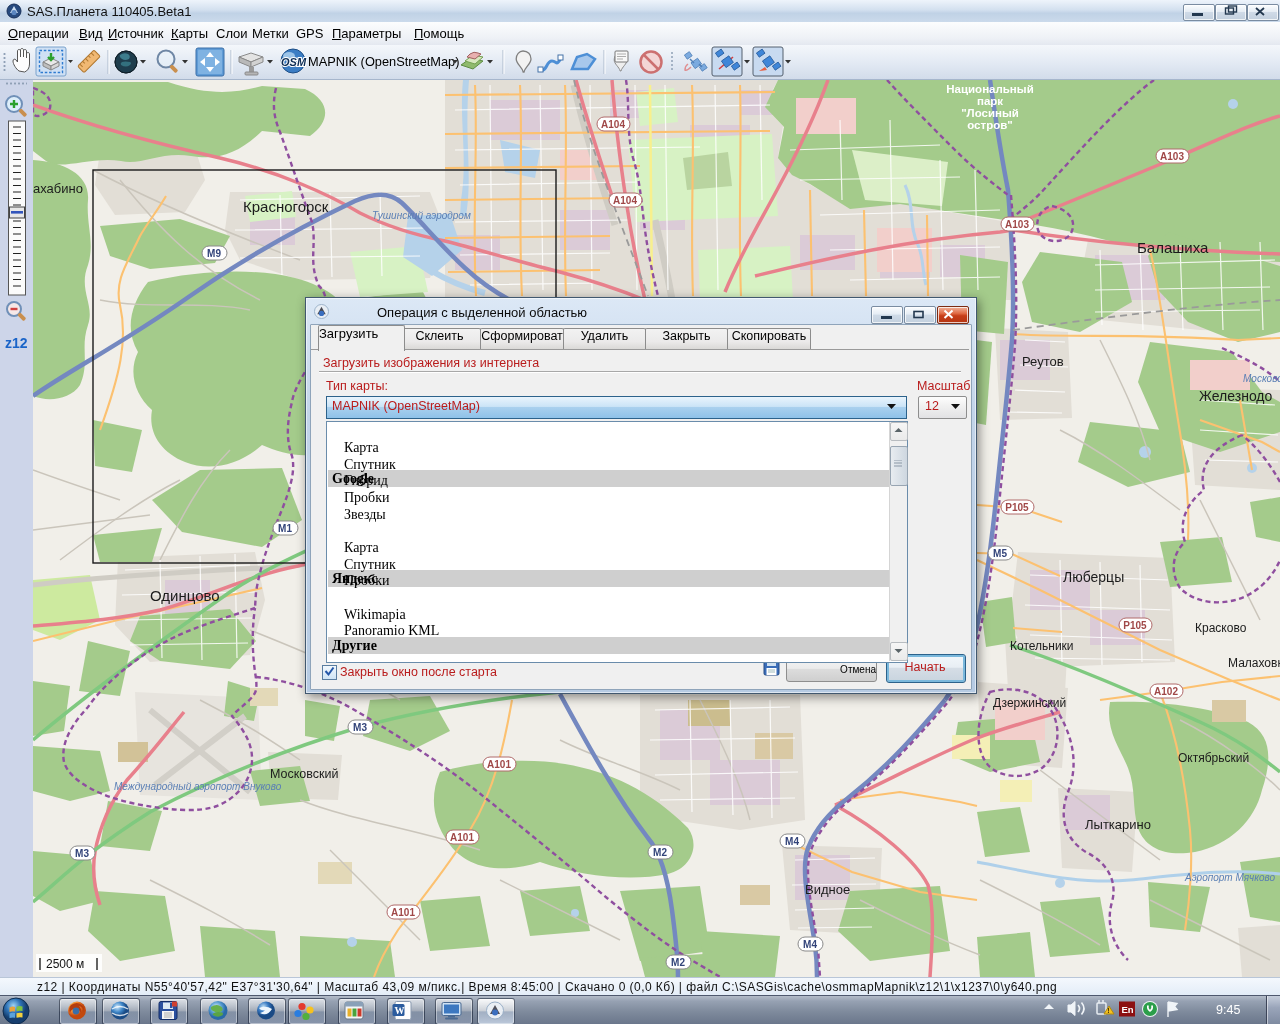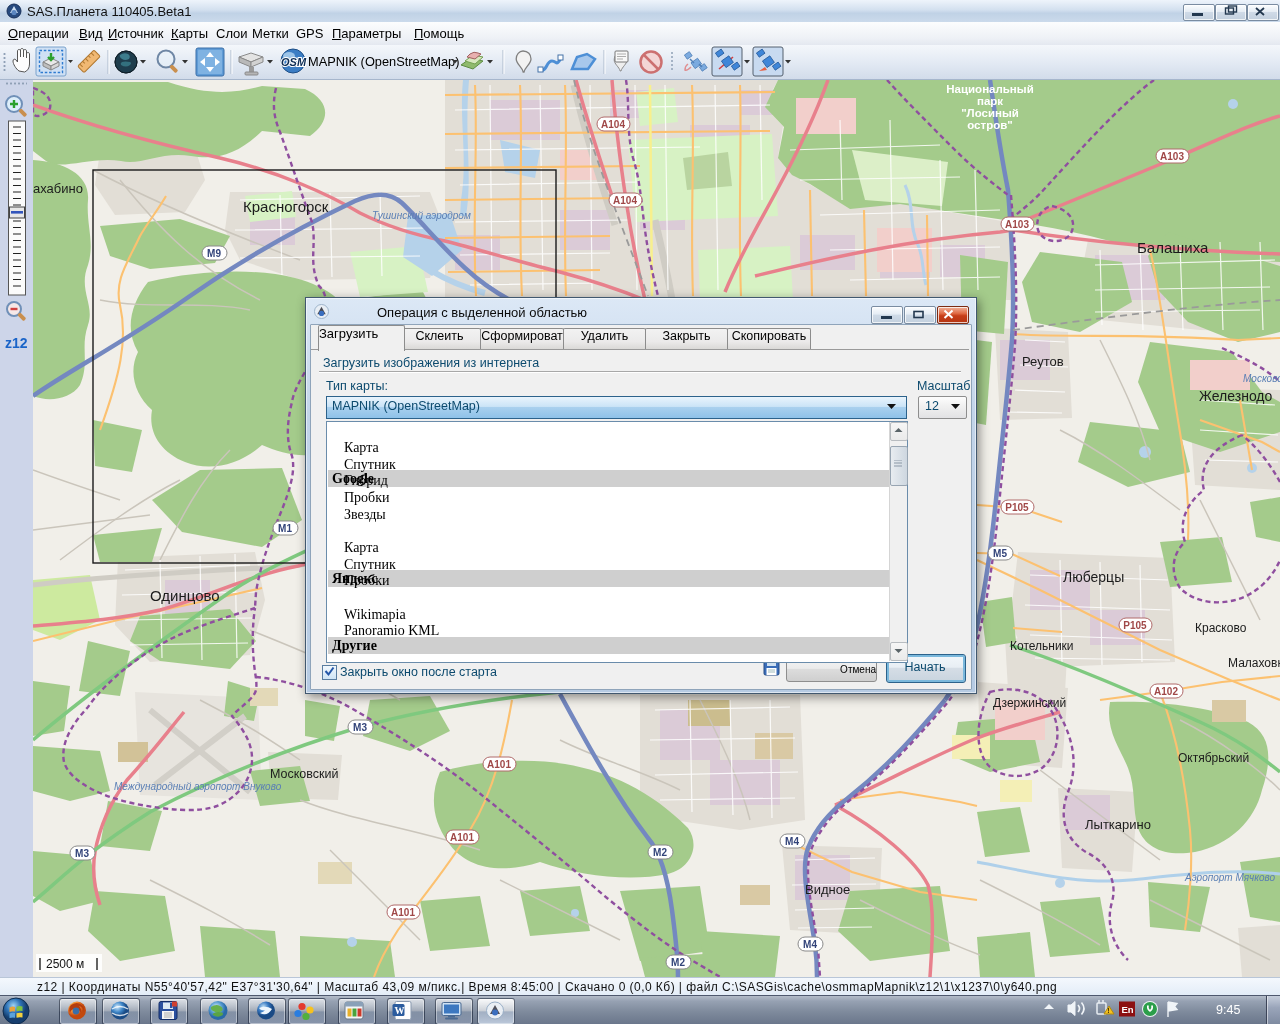--- a/index.html
+++ b/index.html
@@ -15,21 +15,21 @@
 #mapwrap{position:absolute;left:33px;top:80px;width:1247px;height:897px;overflow:hidden;}
 #statusbar{position:absolute;left:0;top:977px;width:1280px;height:18px;background:linear-gradient(#f4f8fd,#e2ecf7);border-top:1px solid #b9c6d8;}
 #statustext{position:absolute;left:37px;top:2px;font-size:12px;letter-spacing:0.45px;color:#101010;white-space:nowrap;}
 #taskbar{position:absolute;left:0;top:995px;width:1280px;height:29px;background:linear-gradient(#b3bcc9,#96a1b2 18%,#7e8a9c 55%,#6e7a8e 90%,#68748a);border-top:1px solid #4e586e;}
 .tbtn{position:absolute;top:2px;width:36px;height:25px;border:1px solid rgba(20,30,50,.65);border-radius:3px;background:linear-gradient(rgba(255,255,255,.65),rgba(255,255,255,.28) 46%,rgba(150,168,195,.25) 52%,rgba(170,185,210,.45));box-shadow:inset 0 0 0 1px rgba(255,255,255,.4);}
 #dialog{position:absolute;left:305px;top:297px;width:670px;height:395px;background:linear-gradient(#dce8f6,#c2d4e9 30%,#b6cbe3);border:1px solid #41586f;border-radius:0;box-shadow:2px 3px 10px rgba(0,0,0,.45), inset 0 0 0 1px rgba(255,255,255,.55);}
 #dlgtitle{position:absolute;left:29px;top:7px;font-size:13px;color:#0a0a0a;margin-left:42px;}
 #dlgclient{position:absolute;left:4px;top:26px;width:660px;height:364px;background:#f0f0f0;border:1px solid #8fa4ba;border-radius:1px;}
 .tab{position:absolute;top:3px;height:21px;background:linear-gradient(#f2f2f2,#ebeaea 60%,#d8d7d5);border:1px solid #8c8c8c;border-bottom:none;border-radius:2px 2px 0 0;font-size:12.5px;text-align:center;color:#000;overflow:hidden;}
 #tabactive{position:absolute;left:7px;top:0px;width:85px;height:25px;background:#f0f0f0;border:1px solid #8c8c8c;border-bottom:none;border-radius:2px 2px 0 0;font-size:13px;text-align:left;z-index:3;}
-.dlab{position:absolute;font-size:12.5px;color:#0c4a6e;}
+.dlab{position:absolute;font-size:12.5px;color:#b91c1c;}
 .btn{position:absolute;font-size:10px;color:#000;text-align:right;background:linear-gradient(#f4f4f4,#ebebeb 45%,#dcdcdc 50%,#cfcfcf);border:1px solid #8e8e8e;border-radius:3px;}
 #list{position:absolute;left:15px;top:96px;width:580px;height:240px;background:#fff;border:1px solid #6a8cab;font-family:"Liberation Serif",serif;font-size:14px;z-index:5;}
 .lrow{position:absolute;left:1px;width:562px;height:17px;line-height:17px;padding-left:4px;}
 .lhead{background:#cfcfcf;font-weight:bold;margin-top:48px;}
 .litem{padding-left:16px;}
 </style></head>
 <body>
 <div id="root">
 
   <div id="titlebar">

